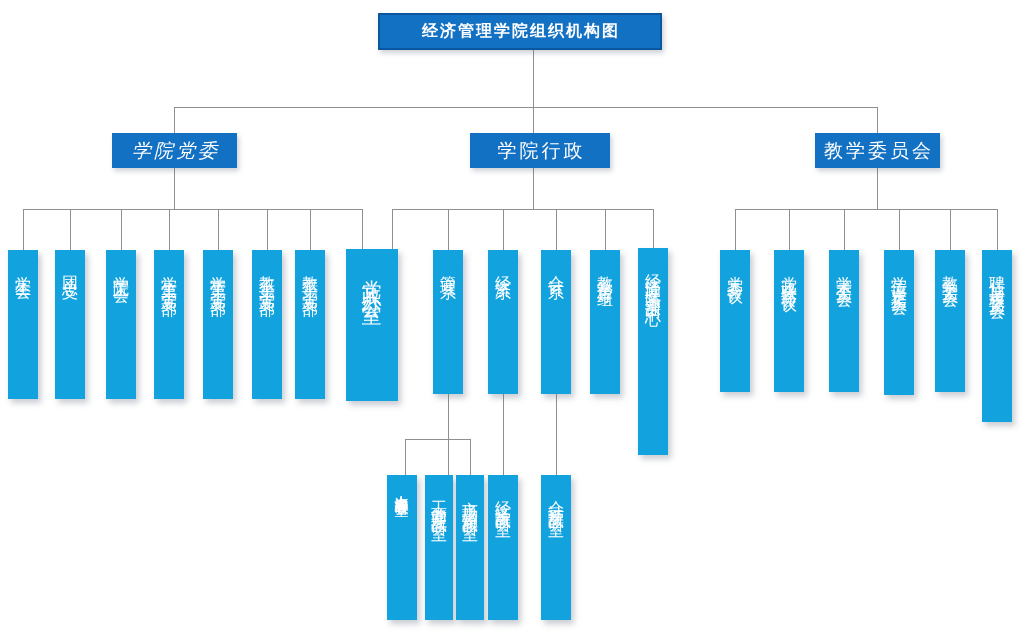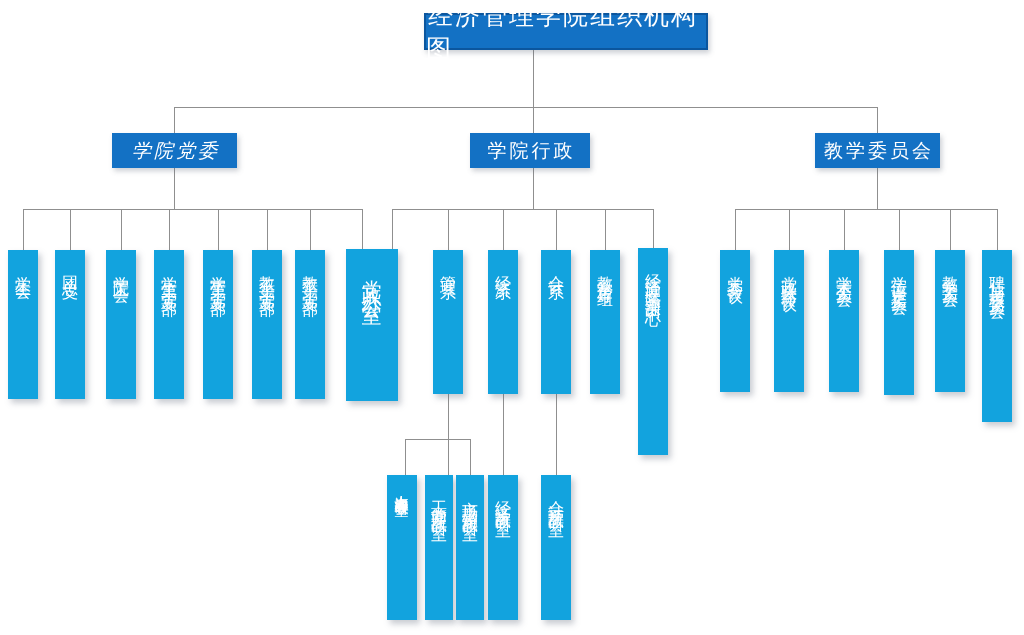--- a/index.html
+++ b/index.html
@@ -13,21 +13,21 @@
   .ln.h{height:1px;}
   
   .hbox{
     position:absolute;background:#1371c4;color:#ffffff;
     display:flex;align-items:center;justify-content:center;
     letter-spacing:3px;text-indent:3px;
     box-shadow:2px 3px 5px rgba(90,100,115,.30);
     box-sizing:border-box;
   }
   .titlebox{
-    font-size:25px;font-weight:400;border:2px solid #0b569e;letter-spacing:2px;text-indent:2px;margin-left:46px;
+    font-size:16px;font-weight:700;border:2px solid #0b569e;letter-spacing:2px;text-indent:2px;
   }
   .l2box{font-size:19px;}
   
   .vbox{
     position:absolute;background:#12a3de;color:#ffffff;
     writing-mode:vertical-rl;text-orientation:upright;
     display:flex;align-items:center;justify-content:flex-start;
     padding-top:13px;box-sizing:border-box;
     font-size:16px;letter-spacing:4px;line-height:1;
     box-shadow:3px 4px 6px rgba(100,110,125,.35);
@@ -80,21 +80,21 @@
   <div class="ln v" style="left:405px;top:439px;height:36px;"></div>
   <div class="ln v" style="left:448px;top:439px;height:36px;"></div>
   <div class="ln v" style="left:470px;top:439px;height:36px;"></div>
 
   <div class="ln v" style="left:503px;top:394px;height:81px;"></div>
   <div class="ln v" style="left:556px;top:394px;height:81px;"></div>
 
   <div class="hbox titlebox" style="left:378px;top:13px;width:284px;height:37px;">经济管理学院组织机构图</div>
 
   <div class="hbox l2box" style="left:112px;top:133px;width:125px;height:35px;font-style:italic;">学院党委</div>
-  <div class="hbox l2box" style="left:470px;top:133px;width:120px;height:35px;">学院行政</div>
+  <div class="hbox l2box" style="left:470px;top:133px;width:140px;height:35px;">学院行政</div>
   <div class="hbox l2box" style="left:815px;top:133px;width:125px;height:35px;">教学委员会</div>
 
   <div class="vbox" style="left:8px;top:250px;width:30px;height:149px;">学生会</div>
   <div class="vbox" style="left:55px;top:250px;width:30px;height:149px;">团总支</div>
   <div class="vbox" style="left:106px;top:250px;width:30px;height:149px;">学院工会</div>
   <div class="vbox" style="left:154px;top:250px;width:30px;height:149px;">学生第二党支部</div>
   <div class="vbox" style="left:203px;top:250px;width:30px;height:149px;">学生第一党支部</div>
   <div class="vbox" style="left:252px;top:250px;width:30px;height:149px;">教工第二党支部</div>
   <div class="vbox" style="left:295px;top:250px;width:30px;height:149px;">教工第一党支部</div>
 

